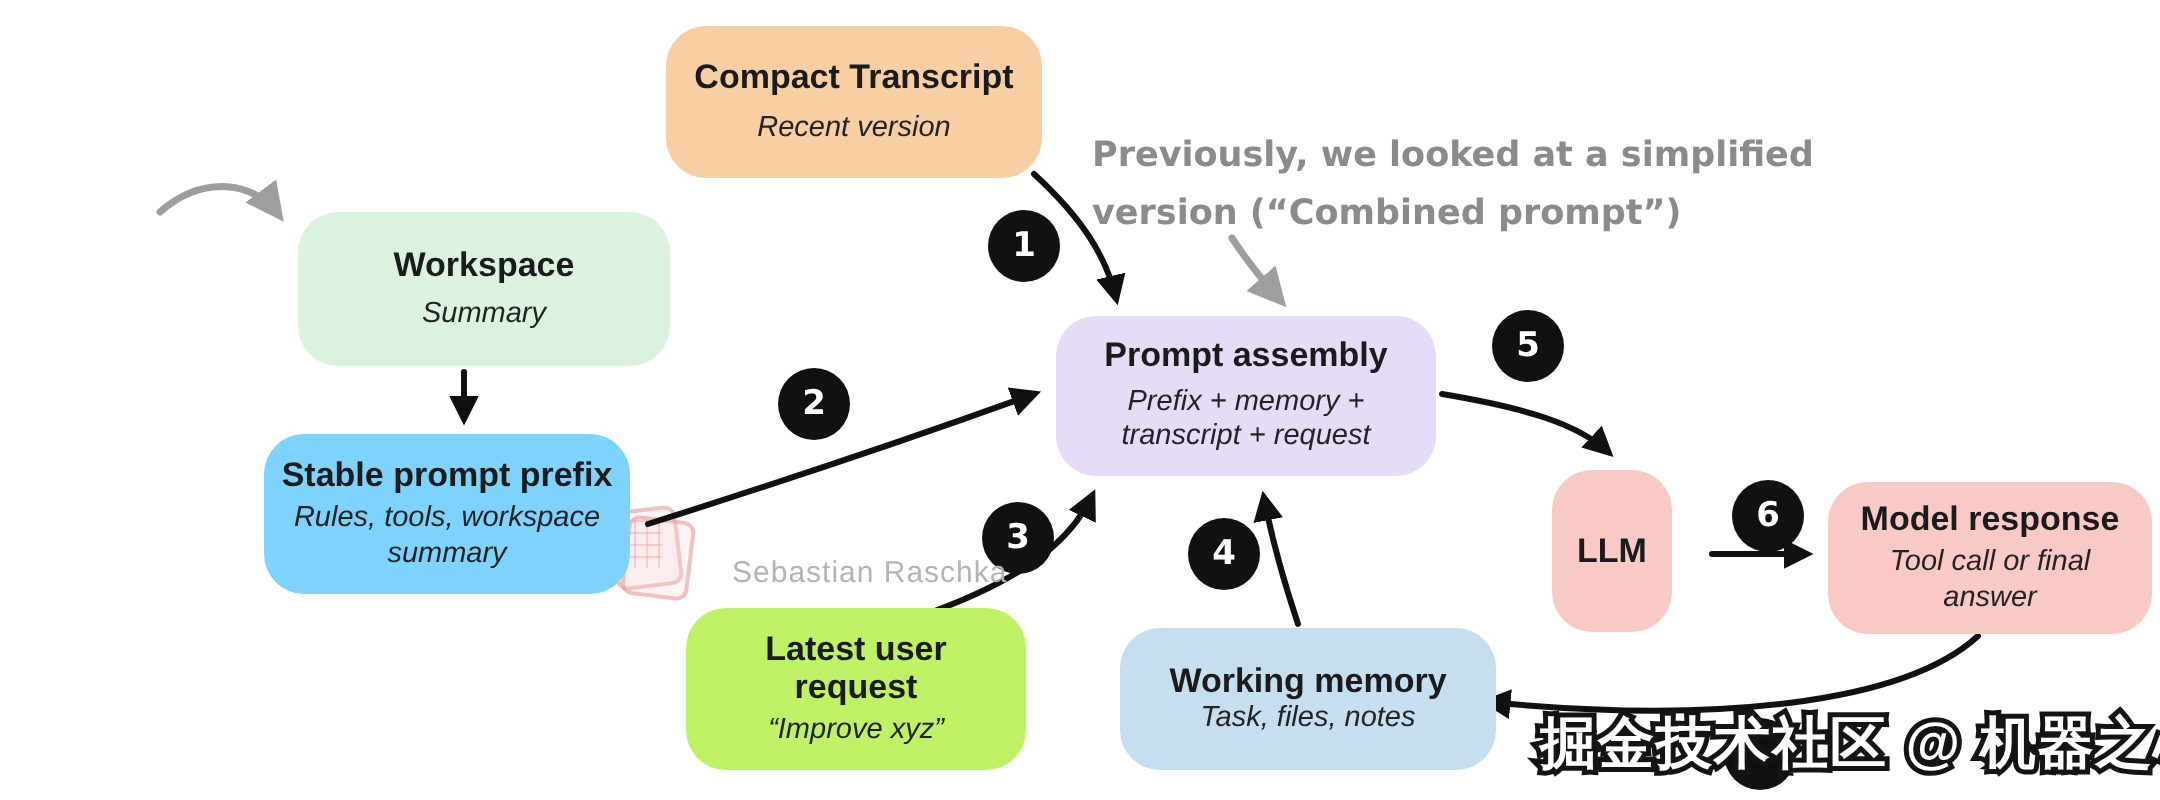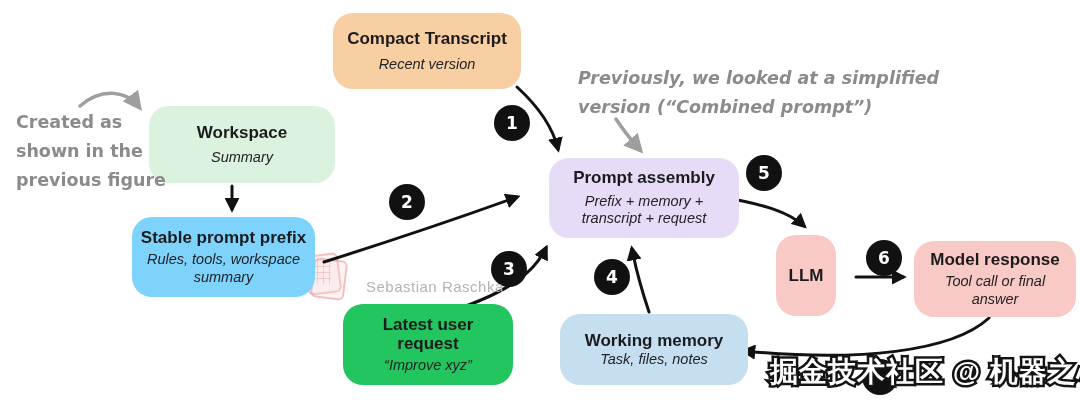--- a/index.html
+++ b/index.html
@@ -96,59 +96,54 @@
   <div class="box" style="left:149px;top:106px;width:186px;height:77px;background:#daf2de;">
     <div class="box-title">Workspace</div>
     <div class="box-sub">Summary</div>
   </div>
 
   <div class="box" style="left:132px;top:217px;width:183px;height:80px;background:#7dd3fc;gap:4px;">
     <div class="box-title">Stable prompt prefix</div>
     <div class="box-sub" style="max-width:170px;">Rules, tools, workspace summary</div>
   </div>
 
-  <div class="box" style="left:528px;top:158px;width:190px;height:80px;background:#e6dcf8;gap:5px;margin-left:21px;">
+  <div class="box" style="left:528px;top:158px;width:190px;height:80px;background:#e6dcf8;gap:5px;">
     <div class="box-title">Prompt assembly</div>
     <div class="box-sub" style="max-width:160px;">Prefix + memory + transcript + request</div>
   </div>
 
   <div class="box" style="left:776px;top:235px;width:60px;height:81px;background:#f9c9c5;">
     <div class="box-title">LLM</div>
   </div>
 
   <div class="box" style="left:914px;top:241px;width:162px;height:76px;background:#f9c9c5;gap:4px;">
     <div class="box-title">Model response</div>
     <div class="box-sub" style="max-width:130px;">Tool call or final answer</div>
   </div>
 
-  <div class="box" style="left:343px;top:304px;width:170px;height:81px;background:#22c55e;gap:3px;">
+  <div class="box" style="left:343px;top:304px;width:170px;height:81px;background:#bef264;gap:3px;">
     <div class="box-title" style="max-width:130px;">Latest user request</div>
     <div class="box-sub">“Improve xyz”</div>
   </div>
 
   <div class="box" style="left:560px;top:314px;width:188px;height:71px;background:#c5dff0;gap:0;">
     <div class="box-title">Working memory</div>
     <div class="box-sub">Task, files, notes</div>
   </div>
 
   <div class="badge" style="left:494px;top:105px;">1</div>
   <div class="badge" style="left:389px;top:184px;">2</div>
   <div class="badge" style="left:491px;top:251px;">3</div>
   <div class="badge" style="left:594px;top:259px;">4</div>
   <div class="badge" style="left:746px;top:155px;">5</div>
   <div class="badge" style="left:866px;top:240px;">6</div>
   <div class="badge" style="left:862px;top:359px;"></div>
 
-  <div class="annot" style="left:16px;top:108px;">
-    <span>Created as</span>
-    <span>shown in the</span>
-    <span>previous figure</span>
-  </div>
 
-  <div class="annot" style="left:578px;top:64px;font-style:italic;">
+  <div class="annot" style="left:546px;top:64px;">
     <span>Previously, we looked at a simplified</span>
     <span>version (“Combined prompt”)</span>
   </div>
 
   <div class="author-mark" style="left:350px;top:278px;">Sebastian Raschka</div>
 
   <div class="cn-mark">
     <div class="cn-layer cn-stroke">掘金技术社区 @ 机器之心</div>
     <div class="cn-layer cn-fill">掘金技术社区 @ 机器之心</div>
   </div>

